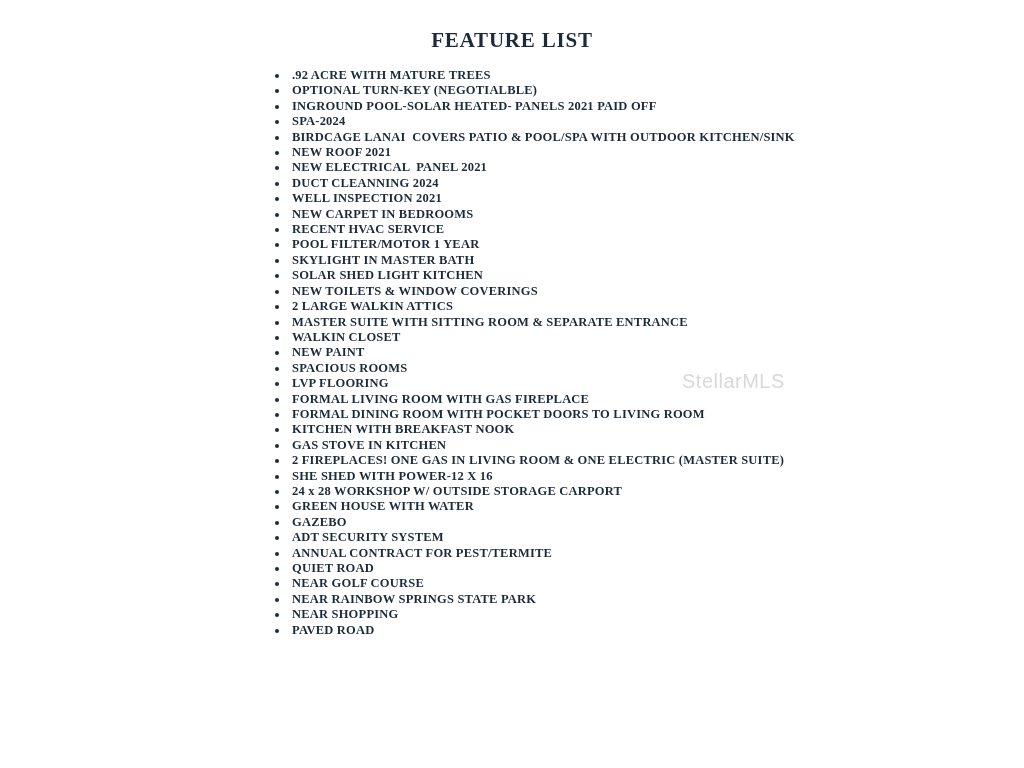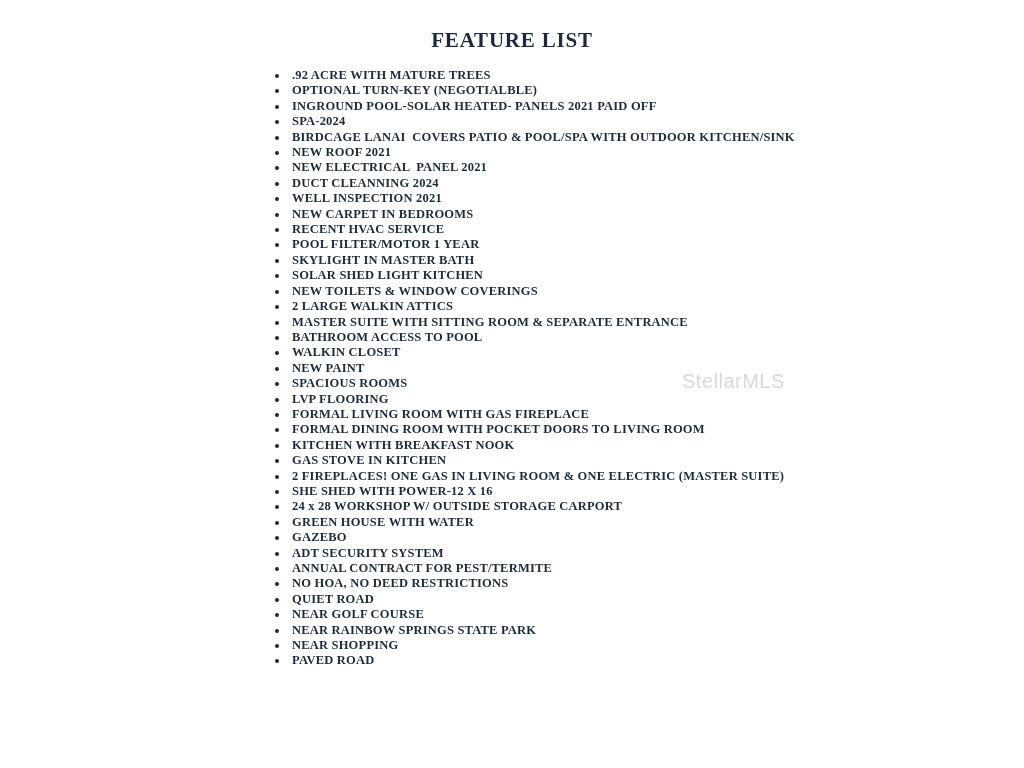--- a/index.html
+++ b/index.html
@@ -91,37 +91,35 @@
       <li>DUCT CLEANNING 2024</li>
       <li>WELL INSPECTION 2021</li>
       <li>NEW CARPET IN BEDROOMS</li>
       <li>RECENT HVAC SERVICE</li>
       <li>POOL FILTER/MOTOR 1 YEAR</li>
       <li>SKYLIGHT IN MASTER BATH</li>
       <li>SOLAR SHED LIGHT KITCHEN</li>
       <li>NEW TOILETS &amp; WINDOW COVERINGS</li>
       <li>2 LARGE WALKIN ATTICS</li>
       <li>MASTER SUITE WITH SITTING ROOM &amp; SEPARATE ENTRANCE</li>
-      <li>BATHROOM ACCESS TO POOL</li>
       <li>WALKIN CLOSET</li>
       <li>NEW PAINT</li>
       <li>SPACIOUS ROOMS</li>
       <li>LVP FLOORING</li>
       <li>FORMAL LIVING ROOM WITH GAS FIREPLACE</li>
       <li>FORMAL DINING ROOM WITH POCKET DOORS TO LIVING ROOM</li>
       <li>KITCHEN WITH BREAKFAST NOOK</li>
       <li>GAS STOVE IN KITCHEN</li>
       <li>2 FIREPLACES! ONE GAS IN LIVING ROOM &amp; ONE ELECTRIC (MASTER SUITE)</li>
       <li>SHE SHED WITH POWER-12 X 16</li>
       <li>24 x 28 WORKSHOP W/ OUTSIDE STORAGE CARPORT</li>
       <li>GREEN HOUSE WITH WATER</li>
       <li>GAZEBO</li>
       <li>ADT SECURITY SYSTEM</li>
       <li>ANNUAL CONTRACT FOR PEST/TERMITE</li>
-      <li>NO HOA, NO DEED RESTRICTIONS</li>
       <li>QUIET ROAD</li>
       <li>NEAR GOLF COURSE</li>
       <li>NEAR RAINBOW SPRINGS STATE PARK</li>
       <li>NEAR SHOPPING</li>
       <li>PAVED ROAD</li>
     </ul>
 
   <div class="watermark">StellarMLS</div>
 </div>
 

